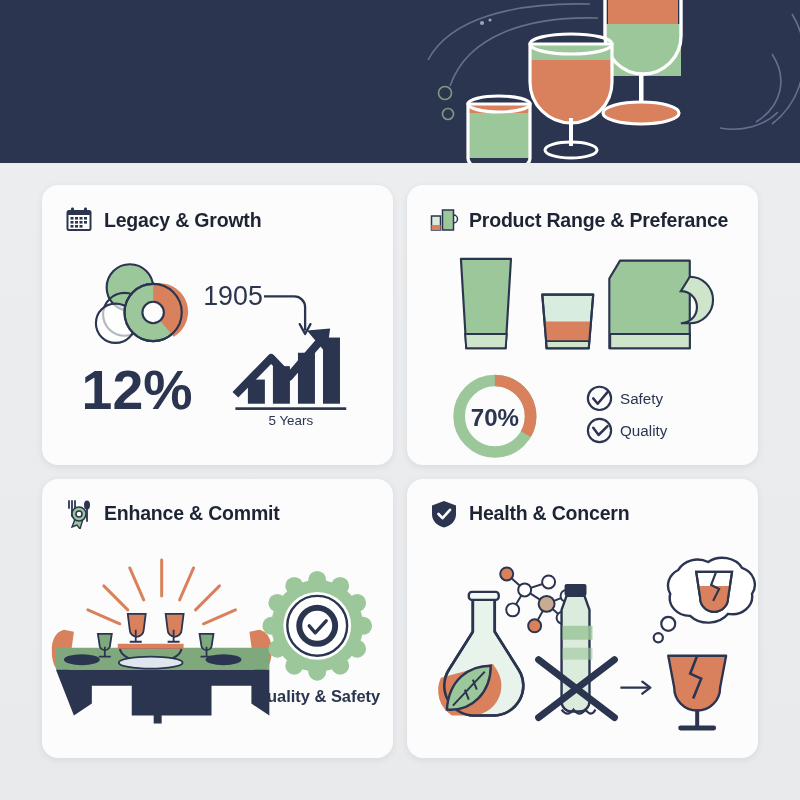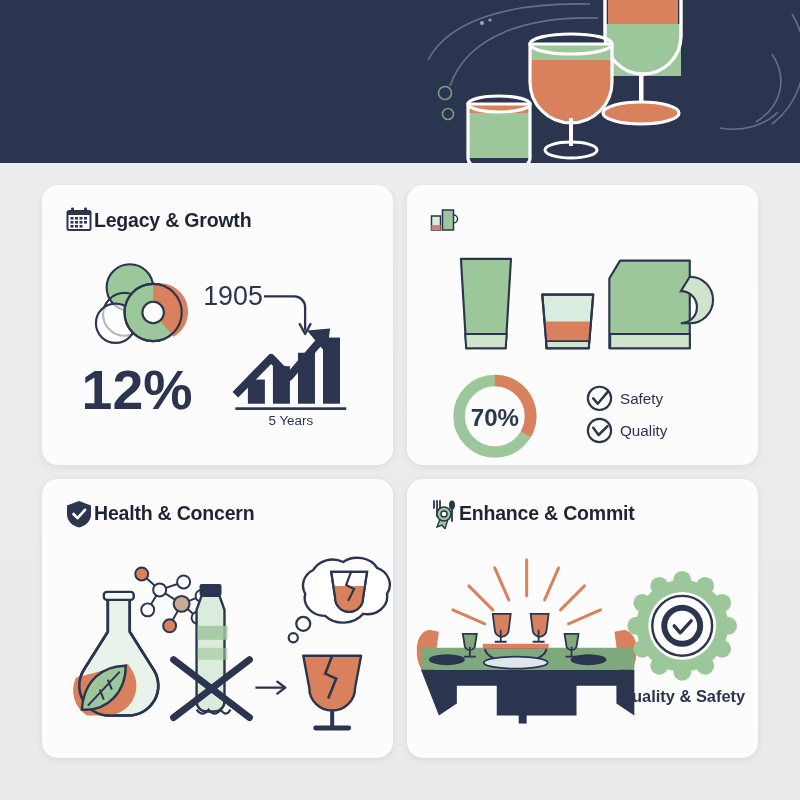--- a/index.html
+++ b/index.html
@@ -31,21 +31,21 @@
   }
   .card{
     background:#fcfcfc;
     border-radius:16px;
     box-shadow:0 2px 7px rgba(40,50,70,.09);
     position:relative;
     overflow:hidden;
   }
   .card-head{
     position:absolute;left:22px;top:20px;
-    display:flex;align-items:center;
+    display:flex;align-items:center;gap:10px;
   }
   .card-ico{width:30px;height:30px;flex:0 0 30px;display:block;}
   .card-title{
     font-size:19.5px;font-weight:700;color:#1d2433;
     letter-spacing:-.2px;white-space:nowrap;
   }
   .card-body{position:absolute;left:0;right:0;top:56px;bottom:0;text-align:center;}
   .card-body svg{display:block;width:100%;height:100%;}
 </style>
 </head>
@@ -168,20 +168,21 @@
     </div>
 
     <div class="card">
       <div class="card-head">
         <svg class="card-ico" viewBox="0 0 30 30">
           <path d="M2.5 11 h9 v14 h-9 z" fill="#dceadb" stroke="#2b3550" stroke-width="1.5"></path>
           <path d="M2.5 20 h9 v5 h-9 z" fill="#d9815c"></path>
           <path d="M13.5 5 h11 v20 h-11 z" fill="#9bc79a" stroke="#2b3550" stroke-width="1.5"></path>
           <path d="M24.5 10 a4 4 0 0 1 0 8" fill="none" stroke="#2b3550" stroke-width="1.5"></path>
         </svg>
+        <div class="card-title">Product Range &amp; Preferance</div>
       </div>
 
       <div class="card-body">
         <svg viewBox="0 0 352 250" preserveAspectRatio="xMidYMid meet">
 
           <g>
             <path d="M40 20 h56 l-6 100 h-44 z" fill="#9bc79a" stroke="#2b3550" stroke-width="2.4" stroke-linejoin="round"></path>
             <path d="M44.8 104 h46.4 l-1.2 16 h-44 z" fill="#cfe5cb" stroke="#2b3550" stroke-width="2.2"></path>
           </g>
 
@@ -207,88 +208,20 @@
 
           <g>
             <circle cx="195" cy="176" r="13" fill="none" stroke="#2b3550" stroke-width="2.4"></circle>
             <path d="M188 176 l5 6 l11 -13" fill="none" stroke="#2b3550" stroke-width="2.8" stroke-linecap="round" stroke-linejoin="round"></path>
             <text x="218" y="182" font-family="Liberation Sans, sans-serif" font-size="17" fill="#2b3550">Safety</text>
           </g>
           <g>
             <circle cx="195" cy="212" r="13" fill="none" stroke="#2b3550" stroke-width="2.4"></circle>
             <path d="M188 209 l6 8 l10 -10" fill="none" stroke="#2b3550" stroke-width="2.8" stroke-linecap="round" stroke-linejoin="round"></path>
             <text x="218" y="218" font-family="Liberation Sans, sans-serif" font-size="17" fill="#2b3550">Quality</text>
-          </g>
-        </svg>
-      </div>
-    </div>
-
-    <div class="card">
-      <div class="card-head">
-        <svg class="card-ico" viewBox="0 0 30 30">
-          <path d="M15 2 L27 6.5 V15 c0 7.5 -5.5 11.8 -12 13.5 C8.5 26.8 3 22.5 3 15 V6.5 Z" fill="#2b3550"></path>
-          <path d="M9.5 15 l4 4.2 l7.5 -8.4" fill="none" stroke="#ffffff" stroke-width="2.6" stroke-linecap="round" stroke-linejoin="round"></path>
-        </svg>
-        <div class="card-title">Health &amp; Concern</div>
-      </div>
-
-      <div class="card-body">
-        <svg viewBox="0 0 352 190" preserveAspectRatio="xMidYMid meet">
-
-          <g stroke="#2b3550" stroke-width="2" fill="none">
-            <path d="M100 22 L118 38 M118 38 L142 30 M118 38 L106 58 M118 38 L140 52 M140 52 L160 44 M140 52 L156 66 M140 52 L128 74"></path>
-            <circle cx="100" cy="22" r="6.5" fill="#d9815c"></circle>
-            <circle cx="142" cy="30" r="6.5" fill="#ffffff"></circle>
-            <circle cx="106" cy="58" r="6.5" fill="#ffffff"></circle>
-            <circle cx="118" cy="38" r="6.5" fill="#ffffff"></circle>
-            <circle cx="140" cy="52" r="8" fill="#c8ab91"></circle>
-            <circle cx="160" cy="44" r="6" fill="#ffffff"></circle>
-            <circle cx="156" cy="66" r="6" fill="#ffffff"></circle>
-            <circle cx="128" cy="74" r="6.5" fill="#d9815c"></circle>
-          </g>
-
-          <g>
-            <path d="M66 46 h22 v34 l24 38 a30 30 0 0 1 -25 46 h-20 a30 30 0 0 1 -25 -46 l24 -38 z" fill="#e8f3ec" stroke="#2b3550" stroke-width="2.6" stroke-linejoin="round"></path>
-            <path d="M34 126 a30 30 0 0 0 11 38 h20 a30 30 0 0 0 25 -46 l-4 -6 z" fill="#d9815c"></path>
-            <path d="M66 46 h22 v34 l24 38 a30 30 0 0 1 -25 46 h-20 a30 30 0 0 1 -25 -46 l24 -38 z" fill="none" stroke="#2b3550" stroke-width="2.6" stroke-linejoin="round"></path>
-            <rect x="62" y="40" width="30" height="8" rx="3" fill="#f3f8f4" stroke="#2b3550" stroke-width="2.4"></rect>
-            <path d="M40 158 c2 -30 22 -44 44 -44 c0 26 -18 46 -44 44 z" fill="#9bc79a" stroke="#2b3550" stroke-width="2.4"></path>
-            <path d="M78 120 L46 154 M66 128 l4 10 M58 138 l4 10" fill="none" stroke="#2b3550" stroke-width="2"></path>
-          </g>
-
-          <g>
-            <rect x="158" y="32" width="22" height="12" rx="2" fill="#2b3550"></rect>
-            <path d="M160 44 h18 l5 14 v92 a10 10 0 0 1 -10 10 h-8 a10 10 0 0 1 -10 -10 V58 Z" fill="#dcecdc" stroke="#2b3550" stroke-width="2.4" stroke-linejoin="round"></path>
-            <rect x="156" y="74" width="30" height="14" fill="#9bc79a" opacity=".85"></rect>
-            <rect x="156" y="96" width="30" height="12" fill="#9bc79a" opacity=".6"></rect>
-            <path d="M155 158 q6 8 12 0 q6 8 12 0 q6 8 10 0" fill="none" stroke="#2b3550" stroke-width="2.2"></path>
-            <path d="M132 108 L208 166 M208 108 L132 166" stroke="#2b3550" stroke-width="7" stroke-linecap="round"></path>
-          </g>
-
-          <g stroke="#2b3550" stroke-width="2.4" fill="none">
-            <path d="M214 136 H242"></path>
-            <path d="M236 130 L244 136 L236 142" stroke-linecap="round" stroke-linejoin="round"></path>
-          </g>
-
-          <g>
-            <path d="M272 18 a22 20 0 0 1 30 -8 a22 18 0 0 1 34 6 a20 18 0 0 1 10 26 a20 18 0 0 1 -24 20 a24 20 0 0 1 -38 2 a20 18 0 0 1 -20 -22 a20 18 0 0 1 8 -24 z" fill="#ffffff" stroke="#2b3550" stroke-width="2.4"></path>
-            <circle cx="262" cy="72" r="7" fill="#ffffff" stroke="#2b3550" stroke-width="2.2"></circle>
-            <circle cx="252" cy="86" r="4.6" fill="#ffffff" stroke="#2b3550" stroke-width="2.2"></circle>
-            <path d="M290 20 h36 l-4 26 a14 14 0 0 1 -28 0 z" fill="#ffffff" stroke="#2b3550" stroke-width="2.2"></path>
-            <path d="M291.5 34 h33 l-1.5 12 a14 14 0 0 1 -28 0 z" fill="#d9815c"></path>
-            <path d="M290 20 h36 l-4 26 a14 14 0 0 1 -28 0 z" fill="none" stroke="#2b3550" stroke-width="2.2"></path>
-            <path d="M310 20 l-5 13 l8 4 l-6 12" fill="none" stroke="#2b3550" stroke-width="2.2"></path>
-          </g>
-
-          <g>
-            <path d="M262 104 h58 l-6 32 a23 23 0 0 1 -46 0 z" fill="#d9815c"></path>
-            <path d="M262 104 h58 l-6 32 a23 23 0 0 1 -46 0 z" fill="none" stroke="#2b3550" stroke-width="2.4" stroke-linejoin="round"></path>
-            <path d="M291 104 l-7 18 l11 5 l-8 20" fill="none" stroke="#2b3550" stroke-width="2.6"></path>
-            <rect x="289" y="158" width="4" height="18" fill="#2b3550"></rect>
-            <rect x="272" y="174" width="38" height="5" rx="2.4" fill="#2b3550"></rect>
           </g>
         </svg>
       </div>
     </div>
 
     <div class="card">
       <div class="card-head">
         <svg class="card-ico" viewBox="0 0 30 30">
           <path d="M5 2 v7 M8 2 v7 M11 2 v7 M8 9 v8" stroke="#2b3550" stroke-width="1.8" fill="none" stroke-linecap="round"></path>
           <ellipse cx="23" cy="6" rx="3" ry="4.5" fill="#2b3550"></ellipse>
@@ -361,14 +294,82 @@
             <g stroke="#2b3550" stroke-width="3" fill="none">
               <circle r="18" stroke-dasharray="5 4"></circle>
             </g>
             <path d="M-8 0 l6 7 l11 -12" fill="none" stroke="#2b3550" stroke-width="3.4" stroke-linecap="round" stroke-linejoin="round"></path>
           </g>
           <text x="276" y="150" text-anchor="middle" font-family="Liberation Sans, sans-serif" font-size="16.5" font-weight="bold" fill="#2b3550">Quality &amp; Safety</text>
         </svg>
       </div>
     </div>
 
+    <div class="card">
+      <div class="card-head">
+        <svg class="card-ico" viewBox="0 0 30 30">
+          <path d="M15 2 L27 6.5 V15 c0 7.5 -5.5 11.8 -12 13.5 C8.5 26.8 3 22.5 3 15 V6.5 Z" fill="#2b3550"></path>
+          <path d="M9.5 15 l4 4.2 l7.5 -8.4" fill="none" stroke="#ffffff" stroke-width="2.6" stroke-linecap="round" stroke-linejoin="round"></path>
+        </svg>
+        <div class="card-title">Health &amp; Concern</div>
+      </div>
+
+      <div class="card-body">
+        <svg viewBox="0 0 352 190" preserveAspectRatio="xMidYMid meet">
+
+          <g stroke="#2b3550" stroke-width="2" fill="none">
+            <path d="M100 22 L118 38 M118 38 L142 30 M118 38 L106 58 M118 38 L140 52 M140 52 L160 44 M140 52 L156 66 M140 52 L128 74"></path>
+            <circle cx="100" cy="22" r="6.5" fill="#d9815c"></circle>
+            <circle cx="142" cy="30" r="6.5" fill="#ffffff"></circle>
+            <circle cx="106" cy="58" r="6.5" fill="#ffffff"></circle>
+            <circle cx="118" cy="38" r="6.5" fill="#ffffff"></circle>
+            <circle cx="140" cy="52" r="8" fill="#c8ab91"></circle>
+            <circle cx="160" cy="44" r="6" fill="#ffffff"></circle>
+            <circle cx="156" cy="66" r="6" fill="#ffffff"></circle>
+            <circle cx="128" cy="74" r="6.5" fill="#d9815c"></circle>
+          </g>
+
+          <g>
+            <path d="M66 46 h22 v34 l24 38 a30 30 0 0 1 -25 46 h-20 a30 30 0 0 1 -25 -46 l24 -38 z" fill="#e8f3ec" stroke="#2b3550" stroke-width="2.6" stroke-linejoin="round"></path>
+            <path d="M34 126 a30 30 0 0 0 11 38 h20 a30 30 0 0 0 25 -46 l-4 -6 z" fill="#d9815c"></path>
+            <path d="M66 46 h22 v34 l24 38 a30 30 0 0 1 -25 46 h-20 a30 30 0 0 1 -25 -46 l24 -38 z" fill="none" stroke="#2b3550" stroke-width="2.6" stroke-linejoin="round"></path>
+            <rect x="62" y="40" width="30" height="8" rx="3" fill="#f3f8f4" stroke="#2b3550" stroke-width="2.4"></rect>
+            <path d="M40 158 c2 -30 22 -44 44 -44 c0 26 -18 46 -44 44 z" fill="#9bc79a" stroke="#2b3550" stroke-width="2.4"></path>
+            <path d="M78 120 L46 154 M66 128 l4 10 M58 138 l4 10" fill="none" stroke="#2b3550" stroke-width="2"></path>
+          </g>
+
+          <g>
+            <rect x="158" y="32" width="22" height="12" rx="2" fill="#2b3550"></rect>
+            <path d="M160 44 h18 l5 14 v92 a10 10 0 0 1 -10 10 h-8 a10 10 0 0 1 -10 -10 V58 Z" fill="#dcecdc" stroke="#2b3550" stroke-width="2.4" stroke-linejoin="round"></path>
+            <rect x="156" y="74" width="30" height="14" fill="#9bc79a" opacity=".85"></rect>
+            <rect x="156" y="96" width="30" height="12" fill="#9bc79a" opacity=".6"></rect>
+            <path d="M155 158 q6 8 12 0 q6 8 12 0 q6 8 10 0" fill="none" stroke="#2b3550" stroke-width="2.2"></path>
+            <path d="M132 108 L208 166 M208 108 L132 166" stroke="#2b3550" stroke-width="7" stroke-linecap="round"></path>
+          </g>
+
+          <g stroke="#2b3550" stroke-width="2.4" fill="none">
+            <path d="M214 136 H242"></path>
+            <path d="M236 130 L244 136 L236 142" stroke-linecap="round" stroke-linejoin="round"></path>
+          </g>
+
+          <g>
+            <path d="M272 18 a22 20 0 0 1 30 -8 a22 18 0 0 1 34 6 a20 18 0 0 1 10 26 a20 18 0 0 1 -24 20 a24 20 0 0 1 -38 2 a20 18 0 0 1 -20 -22 a20 18 0 0 1 8 -24 z" fill="#ffffff" stroke="#2b3550" stroke-width="2.4"></path>
+            <circle cx="262" cy="72" r="7" fill="#ffffff" stroke="#2b3550" stroke-width="2.2"></circle>
+            <circle cx="252" cy="86" r="4.6" fill="#ffffff" stroke="#2b3550" stroke-width="2.2"></circle>
+            <path d="M290 20 h36 l-4 26 a14 14 0 0 1 -28 0 z" fill="#ffffff" stroke="#2b3550" stroke-width="2.2"></path>
+            <path d="M291.5 34 h33 l-1.5 12 a14 14 0 0 1 -28 0 z" fill="#d9815c"></path>
+            <path d="M290 20 h36 l-4 26 a14 14 0 0 1 -28 0 z" fill="none" stroke="#2b3550" stroke-width="2.2"></path>
+            <path d="M310 20 l-5 13 l8 4 l-6 12" fill="none" stroke="#2b3550" stroke-width="2.2"></path>
+          </g>
+
+          <g>
+            <path d="M262 104 h58 l-6 32 a23 23 0 0 1 -46 0 z" fill="#d9815c"></path>
+            <path d="M262 104 h58 l-6 32 a23 23 0 0 1 -46 0 z" fill="none" stroke="#2b3550" stroke-width="2.4" stroke-linejoin="round"></path>
+            <path d="M291 104 l-7 18 l11 5 l-8 20" fill="none" stroke="#2b3550" stroke-width="2.6"></path>
+            <rect x="289" y="158" width="4" height="18" fill="#2b3550"></rect>
+            <rect x="272" y="174" width="38" height="5" rx="2.4" fill="#2b3550"></rect>
+          </g>
+        </svg>
+      </div>
+    </div>
+
   </div>
 </div>
 
 </body></html>

